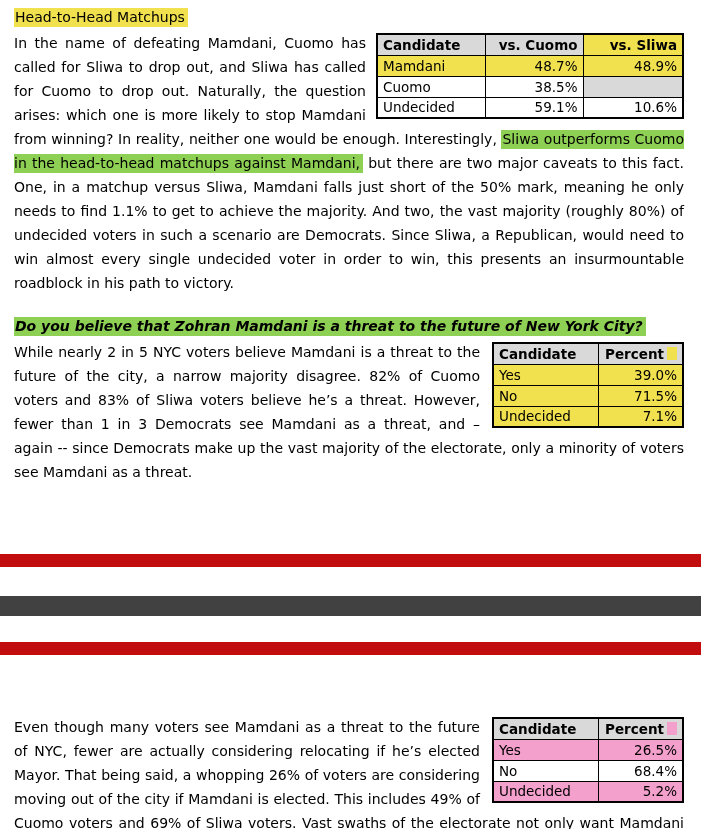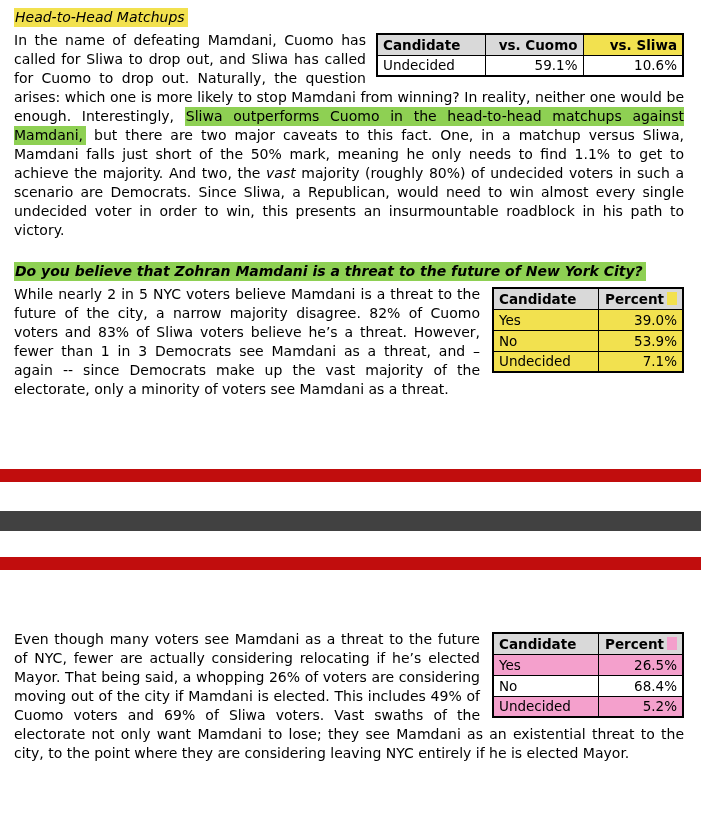--- a/index.html
+++ b/index.html
@@ -10,26 +10,26 @@
     height: 829px;
     background: #ffffff;
     color: #000000;
     font-family: "DejaVu Sans", "Liberation Sans", sans-serif;
     font-size: 14px;
     padding: 8px 17px 4px 14px;
     overflow: hidden;
   }
   .heading { line-height: 19px; margin-bottom: 4px; }
   .hl { padding: 1px 3px 2px 1px; }
-  .it { font-style: italic; }
+  .it { }
   .bi { font-style: italic; font-weight: bold; text-align: right; }
   .hl-yellow { background: #f2e14f; }
   .hl-green  { background: #8ed053; }
   .hl-pink   { background: #ee85c0; }
-  .para { text-align: justify; line-height: 19px; }
+  .para { text-align: justify; line-height: 24px; }
   .tbl {
     float: right;
     border-collapse: collapse;
     border: 2px solid #000;
     font-size: 13.5px;
     table-layout: fixed;
     background: #fff;
   }
   .tbl th, .tbl td {
     border: 1px solid #000;
@@ -77,20 +77,30 @@
         </colgroup>
       <thead>
         <tr>
           <th class="bg-gray ta-l">Candidate</th>
           <th class="bg-gray ta-r">vs. Cuomo</th>
           <th class="bg-yellow ta-r">vs. Sliwa</th>
         </tr>
       </thead>
       <tbody>
         <tr>
+          <td class="bg-yellow ta-l">Mamdani</td>
+          <td class="bg-yellow ta-r">48.7%</td>
+          <td class="bg-yellow ta-r">48.9%</td>
+        </tr>
+        <tr>
+          <td class="ta-l">Cuomo</td>
+          <td class="ta-r">38.5%</td>
+          <td class="bg-gray"></td>
+        </tr>
+        <tr>
           <td class="ta-l">Undecided</td>
           <td class="ta-r">59.1%</td>
           <td class="ta-r">10.6%</td>
         </tr>
       </tbody>
     </table>
 
     <p class="para"><span>In the name of defeating Mamdani, Cuomo has called for Sliwa to drop out, and Sliwa has called for Cuomo to drop out. Naturally, the question arises: which one is more likely to stop Mamdani from winning? In reality, neither one would be enough. Interestingly, </span><span class="hl hl-green">Sliwa outperforms Cuomo in the head-to-head matchups against Mamdani,</span><span> but there are two major caveats to this fact. One, in a matchup versus Sliwa, Mamdani falls just short of the 50% mark, meaning he only needs to find 1.1% to get to achieve the majority. And two, the </span><span class="it">vast</span><span> majority (roughly 80%) of undecided voters in such a scenario are Democrats. Since Sliwa, a Republican, would need to win almost every single undecided voter in order to win, this presents an insurmountable roadblock in his path to victory.</span></p>
     <div class="clear"></div>
   </section>
@@ -109,21 +119,21 @@
           <th class="bg-gray ta-r"><span>Percent</span><span class="mark mark-yellow"></span></th>
         </tr>
       </thead>
       <tbody>
         <tr>
           <td class="bg-yellow ta-l">Yes</td>
           <td class="bg-yellow ta-r">39.0%</td>
         </tr>
         <tr>
           <td class="bg-yellow ta-l">No</td>
-          <td class="bg-yellow ta-r">53.9%</td>
+          <td class="bg-yellow ta-r">71.5%</td>
         </tr>
         <tr>
           <td class="bg-yellow ta-l">Undecided</td>
           <td class="bg-yellow ta-r">7.1%</td>
         </tr>
       </tbody>
     </table>
 
     <p class="para">While nearly 2 in 5 NYC voters believe Mamdani is a threat to the future of the city, a narrow majority disagree. 82% of Cuomo voters and 83% of Sliwa voters believe he’s a threat. However, fewer than 1 in 3 Democrats see Mamdani as a threat, and – again -- since Democrats make up the vast majority of the electorate, only a minority of voters see Mamdani as a threat.</p>
     <div class="clear"></div>

